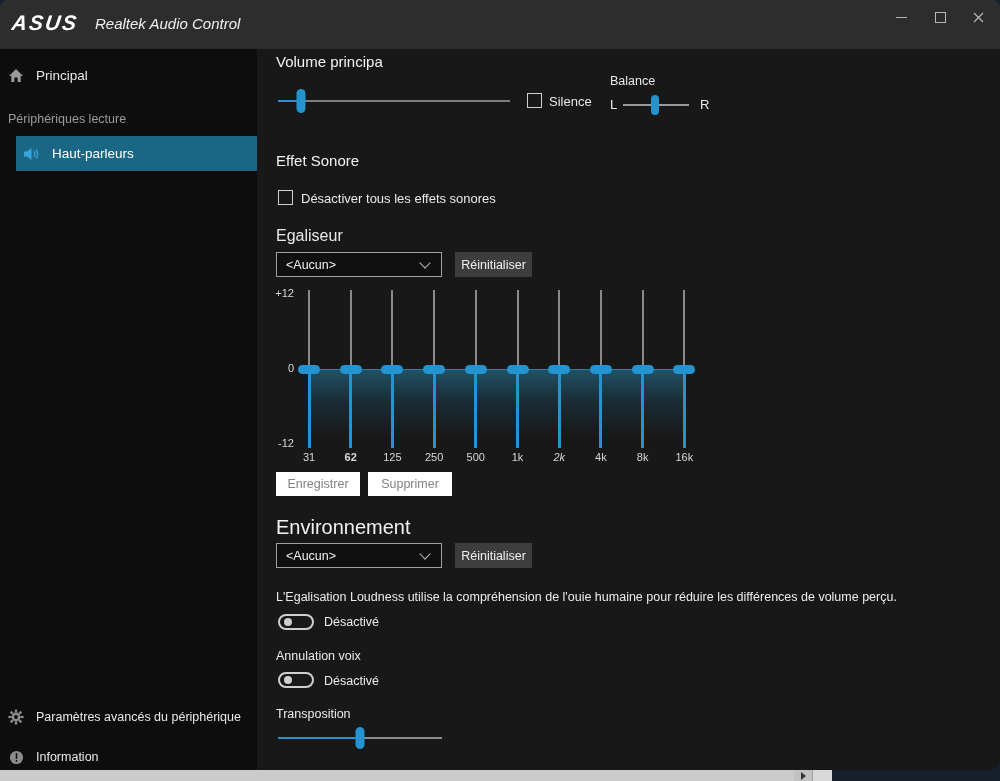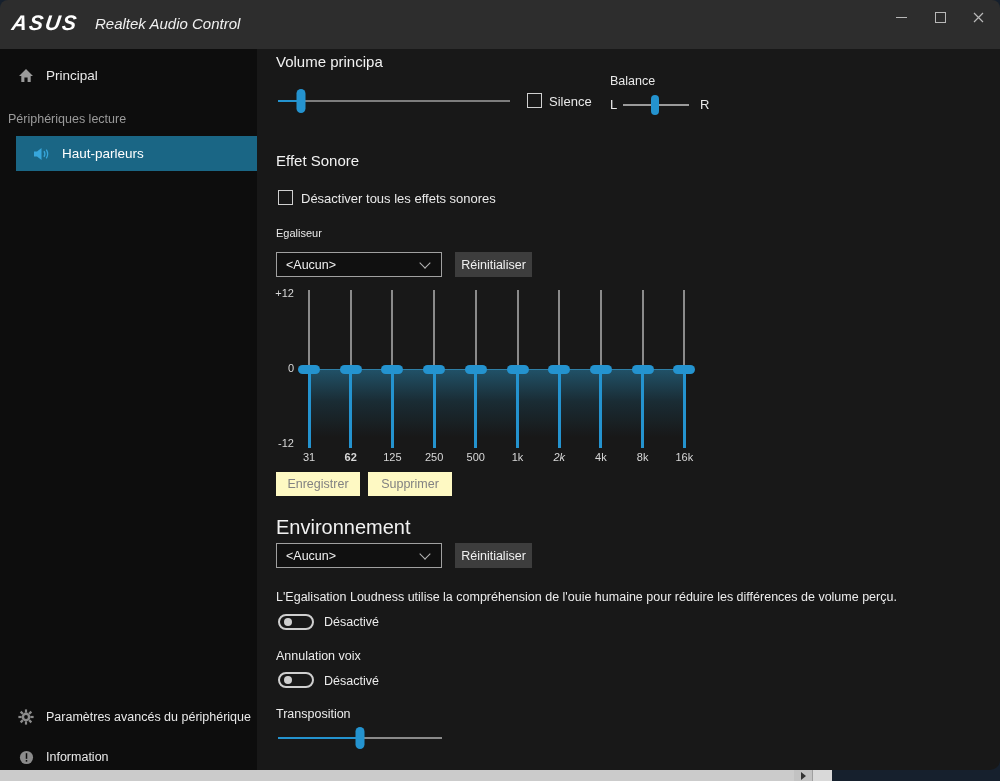--- a/index.html
+++ b/index.html
@@ -15,21 +15,21 @@
   .app-title{position:absolute;left:95px;top:15px;color:#f0f0f0;font-size:15px;font-style:italic;}
   .winbtn{position:absolute;top:2px;width:34px;height:30px;display:flex;align-items:center;
           justify-content:center;color:#b8b8b8;cursor:default;}
   .winbtn .min-glyph{width:11px;height:1px;background:#b8b8b8;}
   .winbtn .max-glyph{width:9px;height:9px;border:1px solid #b8b8b8;}
   .winbtn svg{display:block;}
 
   
   .sidebar{position:absolute;left:0;top:49px;width:257px;height:721px;background:#0d0d0d;}
   .side-item{position:absolute;left:0;width:257px;display:flex;align-items:center;gap:11px;
-             padding-left:17px;box-sizing:border-box;color:#e8e8e8;font-size:13.5px;height:30px;}
+             padding-left:7px;box-sizing:border-box;color:#e8e8e8;font-size:13.5px;height:30px;}
   .side-item.active{background:#1a6685;height:35px;color:#fff;}
   .side-section{position:absolute;left:8px;color:#9a9a9a;font-size:12.5px;}
   .side-item .icon{width:18px;height:16px;display:flex;align-items:center;justify-content:center;flex:0 0 18px;}
 
   
   .main{position:absolute;left:257px;top:49px;width:743px;height:721px;background:#181818;
         border-bottom-right-radius:10px;}
   .h1{color:#f2f2f2;font-size:15px;}
   .label{color:#e9e9e9;font-size:13px;}
 
@@ -48,21 +48,21 @@
   
   .dropdown{position:absolute;width:166px;height:25px;border:1px solid #a0a0a0;background:#101010;
             display:flex;align-items:center;box-sizing:border-box;cursor:pointer;}
   .dropdown .dd-text{color:#f0f0f0;font-size:12.5px;padding-left:9px;flex:1;}
   .dropdown .chev{width:7px;height:7px;border-right:1.5px solid #b5b5b5;border-bottom:1.5px solid #b5b5b5;
                   transform:rotate(45deg);margin-right:12px;margin-top:-4px;}
 
   
   .btn{position:absolute;background:#3d3d3d;color:#f0f0f0;font-size:12.5px;display:flex;
        align-items:center;justify-content:center;cursor:pointer;border:none;}
-  .btn.disabled{background:#fef9c3;color:#828282;}
+  .btn.disabled{background:#ffffff;color:#828282;}
   .eq-grad{position:absolute;left:22px;top:79px;width:375px;height:79px;
            background:linear-gradient(180deg,rgba(40,128,168,0.55) 0%,rgba(30,95,125,0.28) 40%,rgba(24,24,24,0) 85%);
            border-top:1px solid #2f7fa6;}
   .eq-col{position:absolute;top:0;width:44px;height:175px;}
   .eq-track-top{position:absolute;left:21px;top:0;width:2px;background:#8a8a8a;}
   .eq-track-bottom{position:absolute;left:20.5px;width:3px;background:#2493cf;}
   .eq-handle{position:absolute;left:11px;width:22px;height:9px;border-radius:4.5px;background:#2493cf;cursor:pointer;}
   .eq-band-label{position:absolute;top:161px;left:0;width:44px;text-align:center;color:#d8d8d8;font-size:11px;}
   .eq-scale{position:absolute;width:36px;text-align:right;color:#d8d8d8;font-size:11px;}
 
@@ -169,21 +169,21 @@
     <div class="track"></div>
 
     <div class="thumb"></div>
   </div>
   <div class="abs label" style="left:700px;top:97px;">R</div>
 
   <div class="abs h1" style="left:276px;top:152px;">Effet Sonore</div>
   <div class="abs checkbox" style="left:278px;top:190px;"></div>
   <div class="abs label" style="left:301px;top:191px;">Désactiver tous les effets sonores</div>
 
-  <div class="abs label" style="left:276px;top:227px;font-size:11px;">Egaliseur</div>
+  <div class="abs label" style="left:276px;top:227px;font-size:16px;">Egaliseur</div>
   <div class="dropdown" style="left:276px;top:252px;">
     <span class="dd-text">&lt;Aucun&gt;</span>
     <span class="chev"></span>
   </div>
   <div class="btn" style="left:455px;top:252px;width:77px;height:25px;">Réinitialiser</div>
 
   <div class="eq-scale" style="left:258px;top:287px;">+12</div>
   <div class="eq-scale" style="left:258px;top:362px;">0</div>
   <div class="eq-scale" style="left:258px;top:437px;">-12</div>
 

